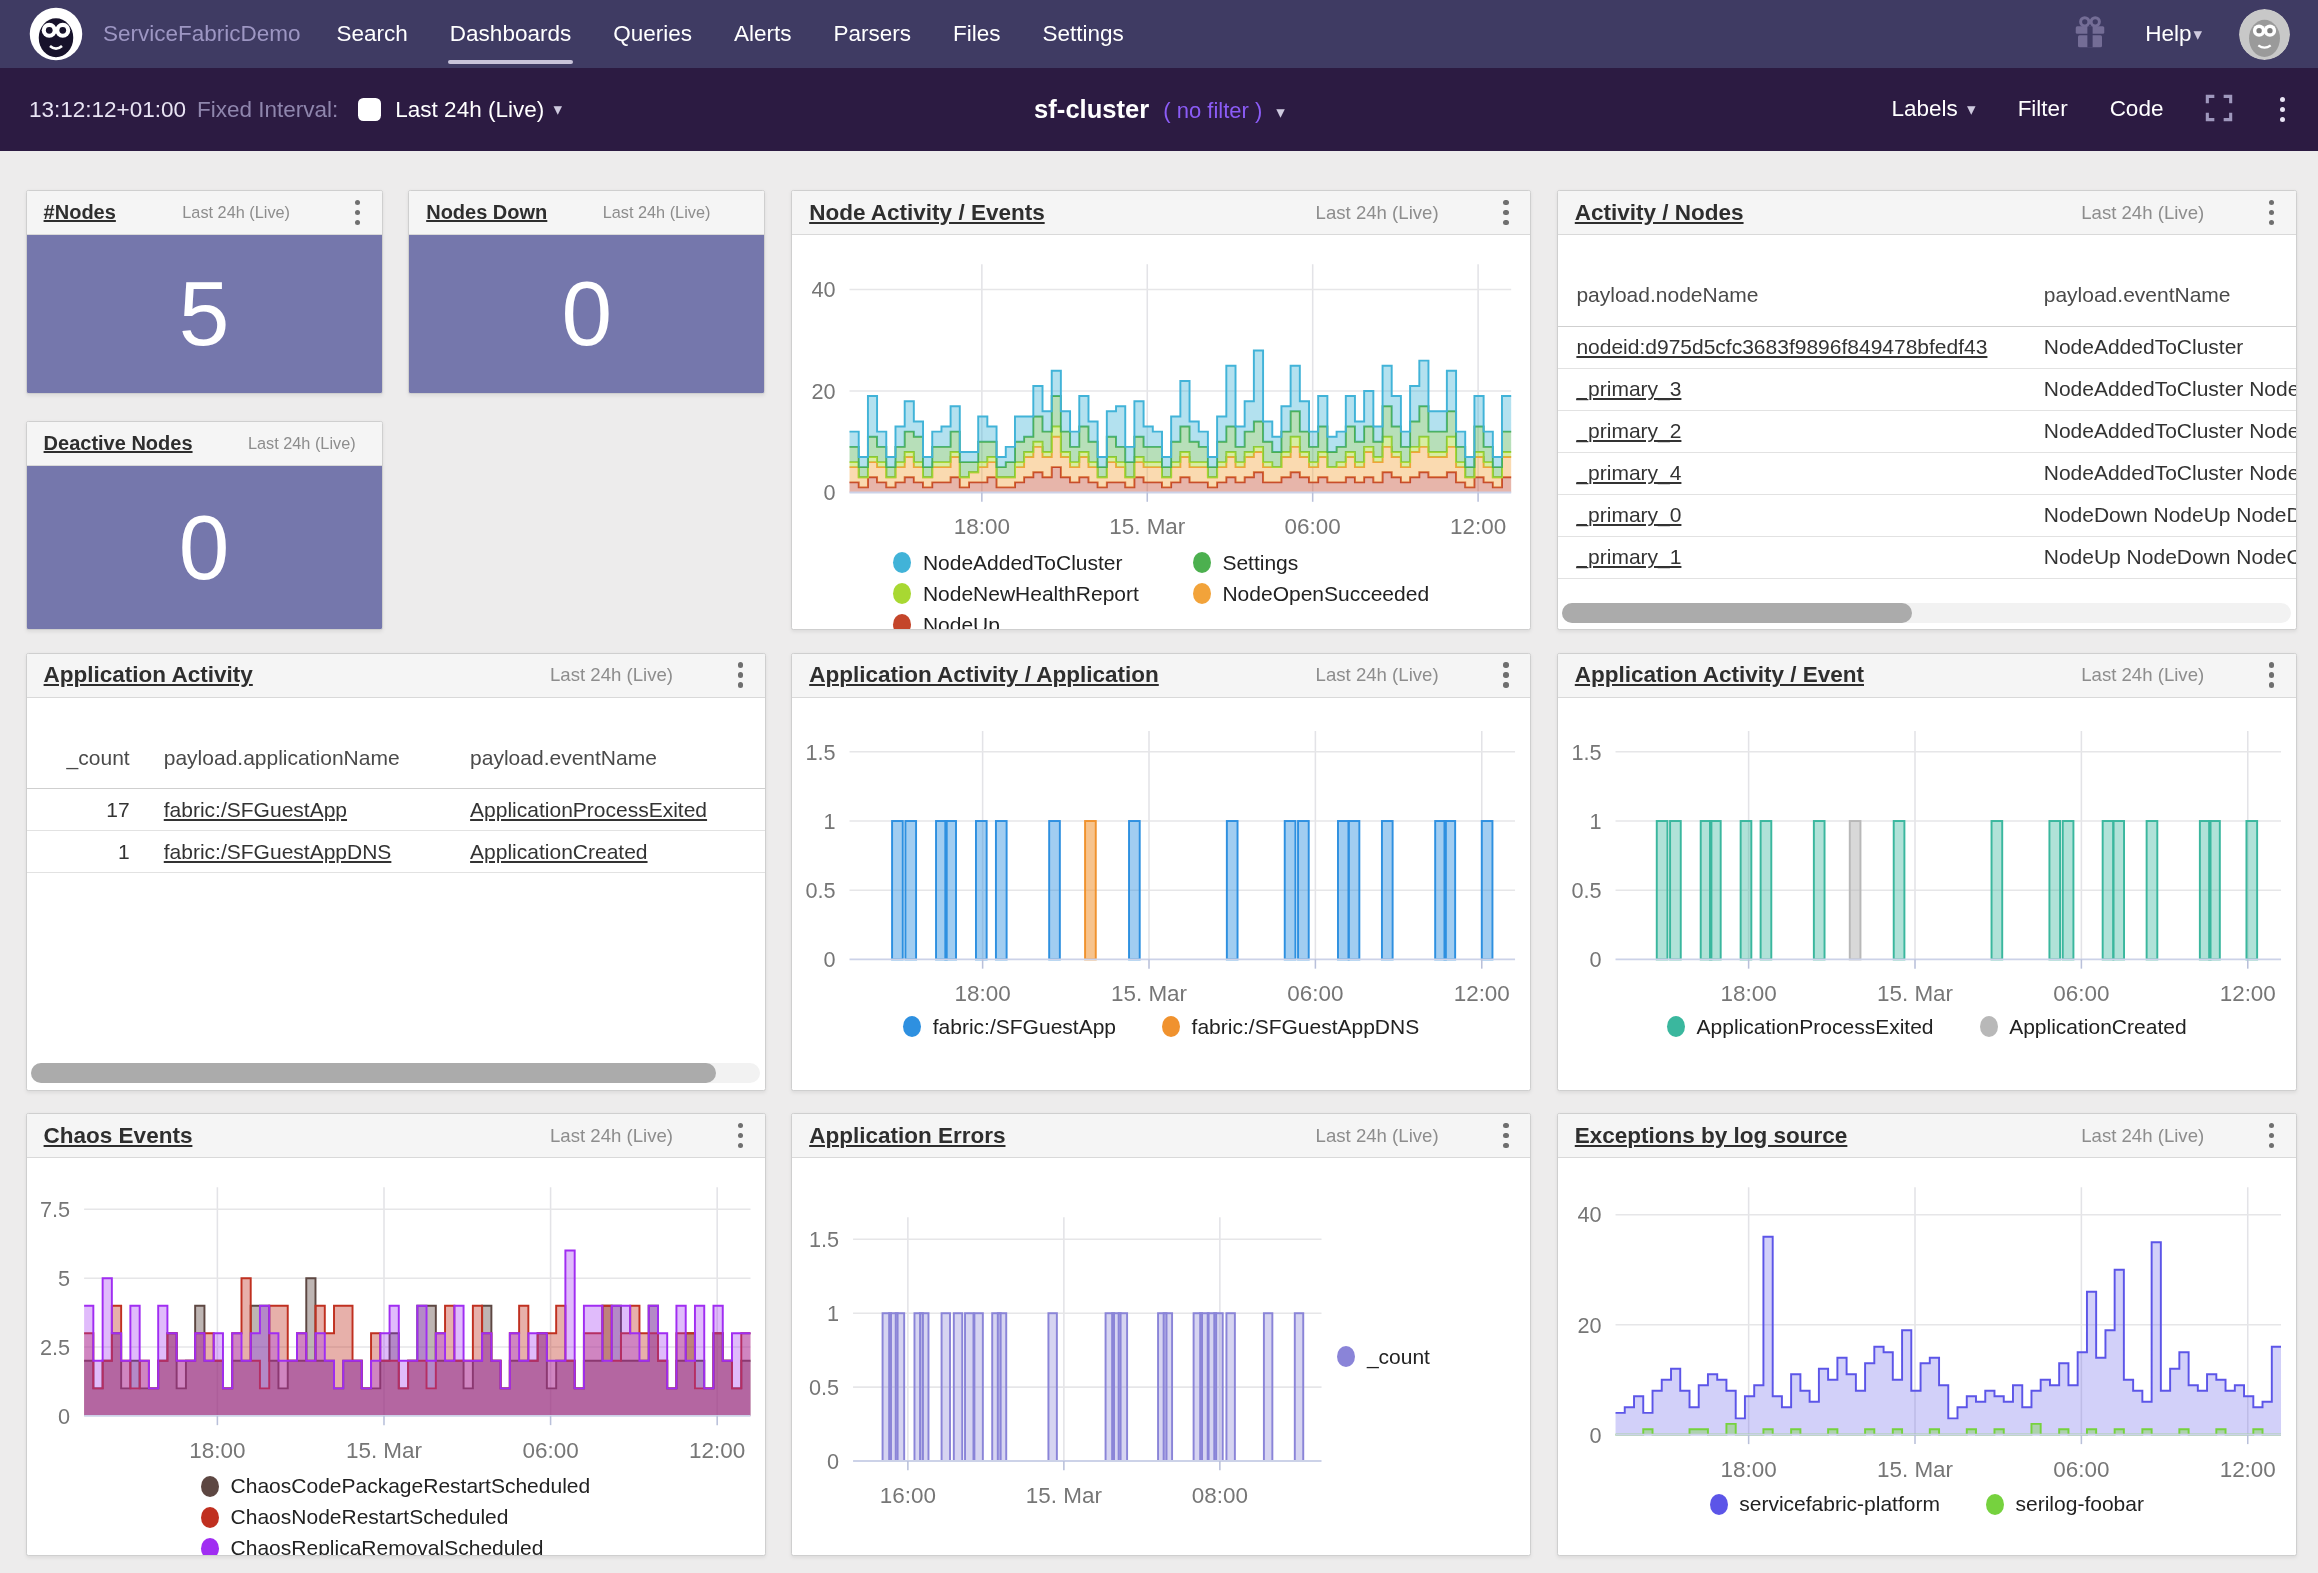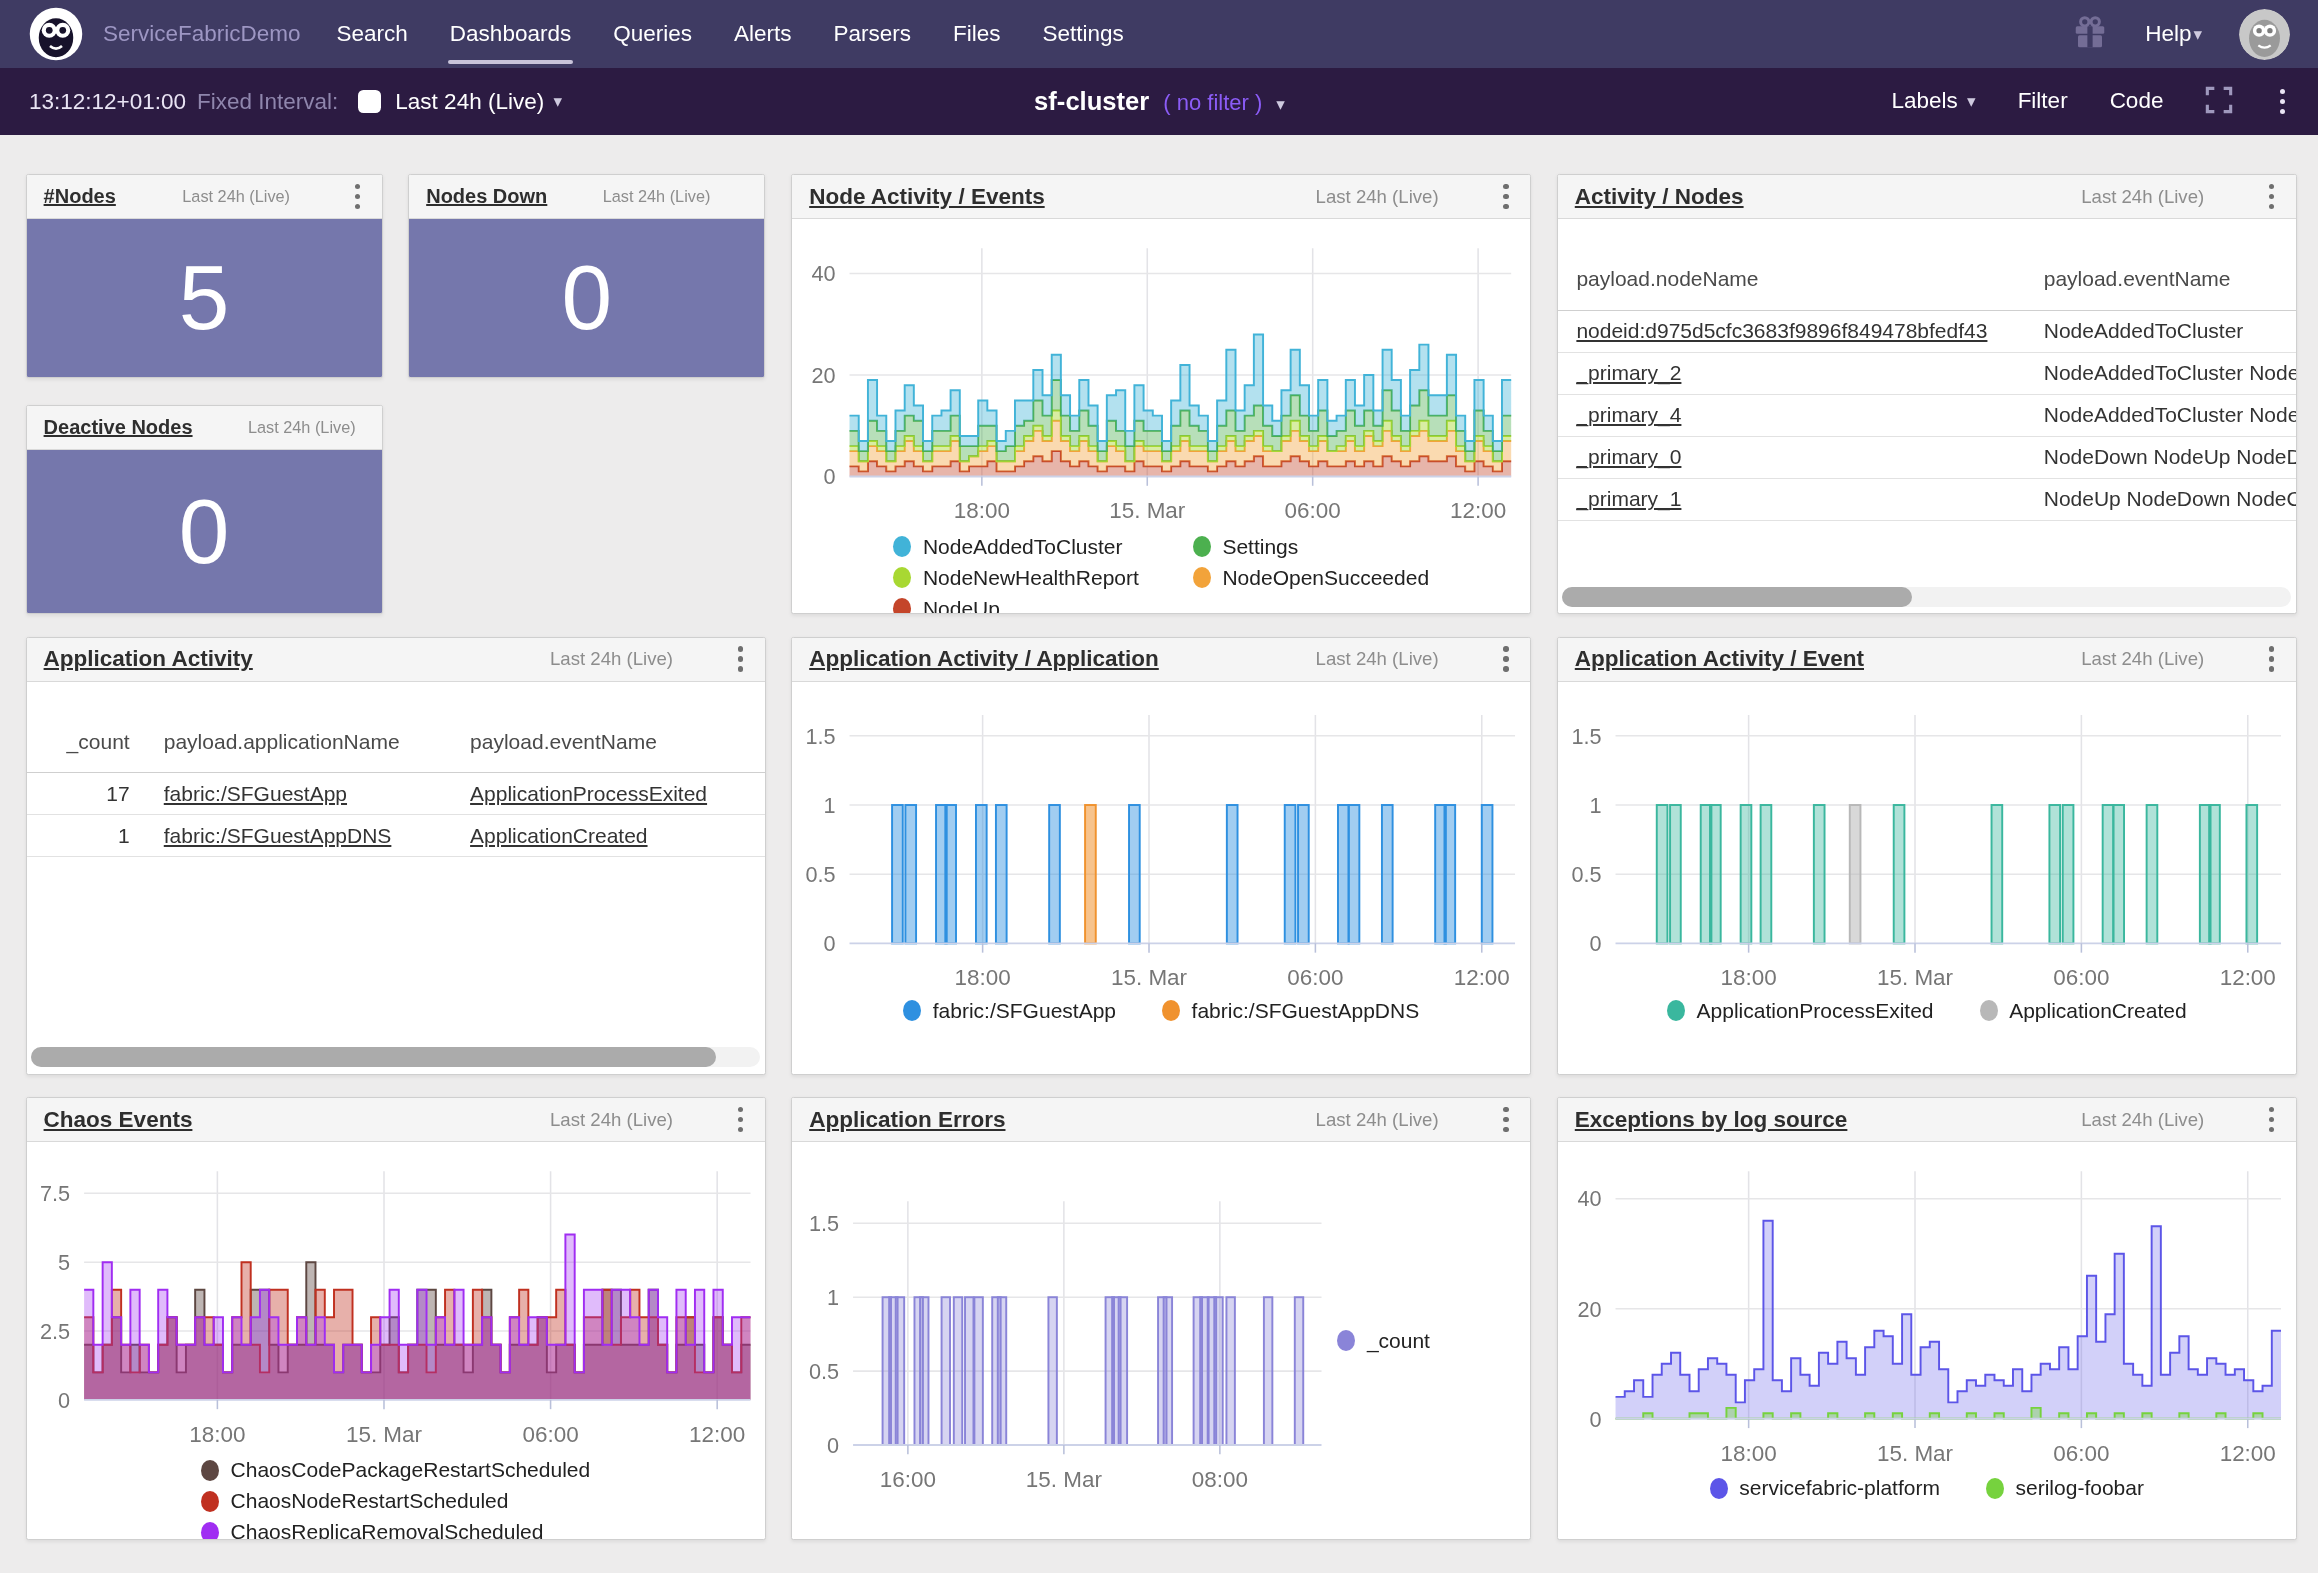--- a/index.html
+++ b/index.html
@@ -13,21 +13,21 @@
   .logo{width:54px;height:54px;flex:none;}
   .brand{color:#9d96c3;font-size:22.5px;margin:0 36px 0 20px;}
   .nav-items{display:flex;align-items:center;gap:42px;}
   .nav-item{color:#fff;font-size:22.5px;position:relative;cursor:pointer;white-space:nowrap;}
   .nav-item.active::after{content:"";position:absolute;left:-1.5px;right:-1.5px;bottom:-17px;height:3.9px;background:#c9c4da;border-radius:2.3px;}
   .nav-right{margin-left:auto;display:flex;align-items:center;gap:37px;}
   .help{color:#fff;font-size:22.5px;display:flex;align-items:center;gap:2px;}
   .caret{font-size:17px;color:#cfcadf;}
   .avatar{width:51px;height:51px;border-radius:50%;overflow:hidden;flex:none;}
   
-  .subbar{height:67px;background:#2c1b42;display:flex;align-items:center;padding:0 29px;position:relative;}
+  .subbar{height:67px;background:#2c1b42;display:flex;align-items:center;padding:8px 29px;position:relative;}
   .time{font-size:22.5px;color:#e9e4f4;}
   .fixed-label{font-size:22.5px;color:#8f86ad;margin-left:11px;}
   .checkbox{width:23px;height:23px;background:#fff;border-radius:5.4px;margin-left:20px;flex:none;}
   .interval{font-size:22.5px;color:#fff;margin-left:14px;display:flex;align-items:center;gap:9.3px;}
   .center-title{position:absolute;left:50%;transform:translateX(-50%);display:flex;align-items:baseline;gap:14px;}
   .dash-title{font-size:25.6px;font-weight:700;color:#fff;}
   .dash-filter{font-size:22px;color:#8b5cf6;}
   .sub-right{margin-left:auto;display:flex;align-items:center;gap:42px;}
   .sub-link{color:#fff;font-size:22.5px;display:flex;align-items:center;gap:9.3px;}
   .kebab{display:flex;flex-direction:column;gap:4.6px;padding:4.6px;cursor:pointer;}
@@ -286,20 +286,24 @@
                 <th style="width: 64%;">payload.nodeName</th>
                 <th style="width: 36%;">payload.eventName</th>
               </tr>
             </thead>
             <tbody>
               <tr>
                 <td><a class="tlink">nodeid:d975d5cfc3683f9896f849478bfedf43</a></td>
                 <td>NodeAddedToCluster</td>
               </tr>
               <tr>
+                <td><a class="tlink">_primary_3</a></td>
+                <td>NodeAddedToCluster Node</td>
+              </tr>
+              <tr>
                 <td><a class="tlink">_primary_2</a></td>
                 <td>NodeAddedToCluster Node</td>
               </tr>
               <tr>
                 <td><a class="tlink">_primary_4</a></td>
                 <td>NodeAddedToCluster Node</td>
               </tr>
               <tr>
                 <td><a class="tlink">_primary_0</a></td>
                 <td>NodeDown NodeUp NodeD</td>

